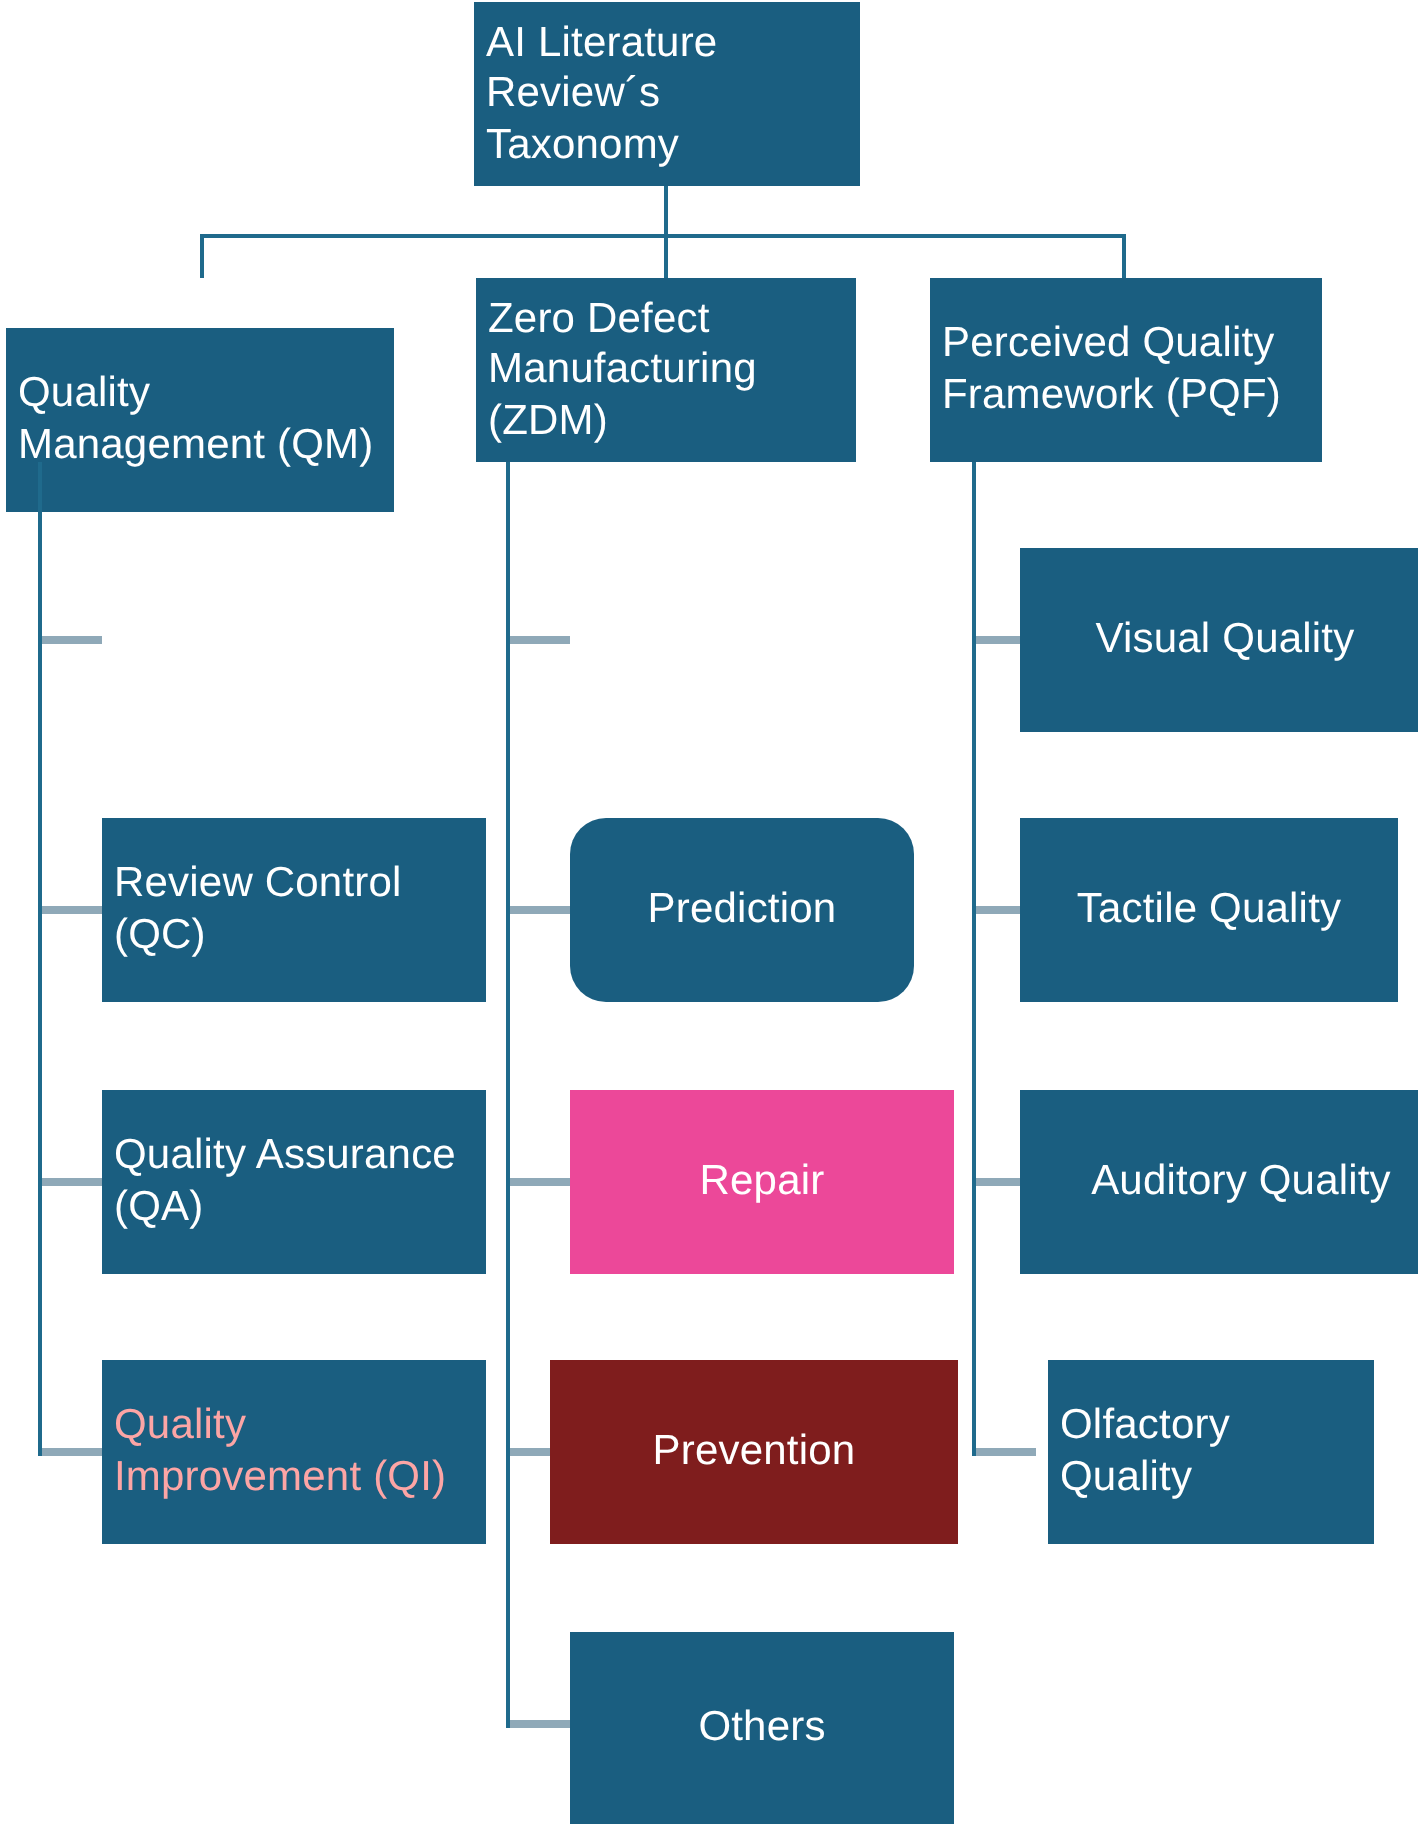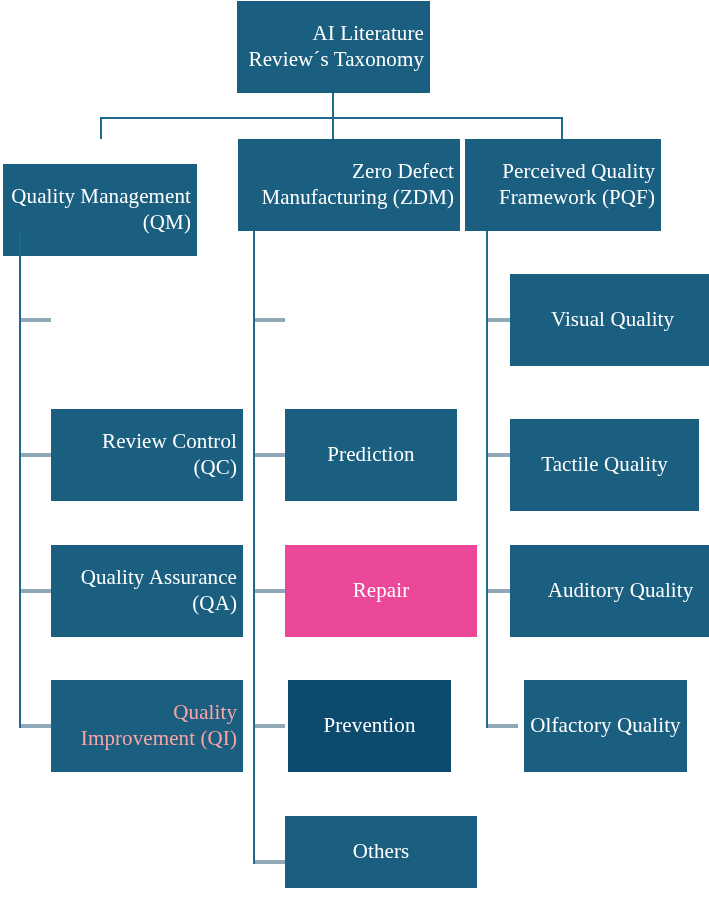--- a/index.html
+++ b/index.html
@@ -1,20 +1,20 @@
 <!DOCTYPE html>
 <html><head>
 <meta charset="utf-8">
 <style>
   html,body{margin:0;padding:0;background:#ffffff;}
   body{font-family:"Liberation Sans","DejaVu Sans",sans-serif;}
   #canvas{position:relative;width:709px;height:912px;background:#ffffff;overflow:hidden;}
   .node{position:absolute;background:#1a5e80;color:#ffffff;display:flex;align-items:center;
-        justify-content:center;text-align:right;line-height:1.22;box-sizing:border-box;
-        padding:2px 6px;font-weight:400;letter-spacing:.1px;font-family:Liberation Serif, serif;}
+        justify-content:center;text-align:left;line-height:1.22;box-sizing:border-box;
+        padding:2px 6px;font-weight:400;letter-spacing:.1px;}
   .lvl1{font-size:21px;}
   .lvl2{font-size:21px;}
   .lvl3{font-size:21px;}
   .conn{position:absolute;background:#1f6a8c;}
   .conn.v{width:2px;}
   .conn.h{height:2px;}
   .stub{position:absolute;height:4px;background:#8fa9b8;}
 </style>
 </head>
 <body>
@@ -25,21 +25,21 @@
 
   <div class="conn v" style="left: 332px; top: 93px; height: 25px; background: rgb(31, 106, 140);"></div>
 
   <div class="conn h" style="left: 100px; top: 117px; width: 463px; background: rgb(31, 106, 140);"></div>
 
   <div class="conn v" style="left: 100px; top: 117px; height: 22px; background: rgb(31, 106, 140);"></div>
   <div class="conn v" style="left: 332px; top: 117px; height: 22px; background: rgb(31, 106, 140);"></div>
   <div class="conn v" style="left: 561px; top: 117px; height: 22px; background: rgb(31, 106, 140);"></div>
 
   <div class="node lvl2" style="left: 3px; top: 139px; width: 194px; height: 92px; background: rgb(26, 94, 128); color: rgb(255, 255, 255); margin-top: 25px;">Quality Management (QM)</div>
-  <div class="node lvl2" style="left: 238px; top: 139px; width: 222px; height: 92px; background: rgb(26, 94, 128); color: rgb(255, 255, 255);">Zero Defect Manufacturing (ZDM)</div>
+  <div class="node lvl2" style="left: 238px; top: 139px; width: 190px; height: 92px; background: rgb(26, 94, 128); color: rgb(255, 255, 255);">Zero Defect Manufacturing (ZDM)</div>
   <div class="node lvl2" style="left: 465px; top: 139px; width: 196px; height: 92px; background: rgb(26, 94, 128); color: rgb(255, 255, 255);">Perceived Quality Framework (PQF)</div>
 
   <div class="conn v" style="left: 19px; top: 231px; height: 497px; background: rgb(31, 106, 140);"></div>
   <div class="conn h" style="left: 19px; top: 726px; width: 24px; background: rgb(31, 106, 140);"></div>
 
   <div class="stub" style="left: 21px; top: 318px; width: 30px; background: rgb(143, 169, 184);"></div>
   <div class="stub" style="left: 21px; top: 453px; width: 30px; background: rgb(143, 169, 184);"></div>
   <div class="stub" style="left: 21px; top: 589px; width: 30px; background: rgb(143, 169, 184);"></div>
   <div class="stub" style="left: 21px; top: 724px; width: 30px; background: rgb(143, 169, 184);"></div>
 
@@ -49,31 +49,31 @@
 
   <div class="conn v" style="left: 253px; top: 231px; height: 633px; background: rgb(31, 106, 140);"></div>
   <div class="conn h" style="left: 253px; top: 862px; width: 26px; background: rgb(31, 106, 140);"></div>
 
   <div class="stub" style="left: 255px; top: 318px; width: 30px; background: rgb(143, 169, 184);"></div>
   <div class="stub" style="left: 255px; top: 453px; width: 30px; background: rgb(143, 169, 184);"></div>
   <div class="stub" style="left: 255px; top: 589px; width: 30px; background: rgb(143, 169, 184);"></div>
   <div class="stub" style="left: 255px; top: 724px; width: 30px; background: rgb(143, 169, 184);"></div>
   <div class="stub" style="left: 255px; top: 860px; width: 30px; background: rgb(143, 169, 184);"></div>
 
-  <div class="node lvl3" style="left: 285px; top: 409px; width: 172px; height: 92px; background: rgb(26, 94, 128); color: rgb(255, 255, 255);">Prediction</div>
+  <div class="node lvl3" style="left: 285px; top: 409px; width: 172px; height: 92px; background: rgb(26, 94, 128); color: rgb(255, 255, 255); border-radius: 18px;">Prediction</div>
   <div class="node lvl3" style="left: 285px; top: 545px; width: 192px; height: 92px; background: #ec4899; color: rgb(255, 255, 255);">Repair</div>
-  <div class="node lvl3" style="left: 288px; top: 680px; width: 163px; height: 92px; background: #0c4a6e; color: rgb(255, 255, 255);">Prevention</div>
-  <div class="node lvl3" style="left: 285px; top: 816px; width: 192px; height: 72px; background: rgb(26, 94, 128); color: rgb(255, 255, 255);">Others</div>
+  <div class="node lvl3" style="left: 275px; top: 680px; width: 204px; height: 92px; background: #7f1d1d; color: rgb(255, 255, 255);">Prevention</div>
+  <div class="node lvl3" style="left: 285px; top: 816px; width: 192px; height: 96px; background: rgb(26, 94, 128); color: rgb(255, 255, 255);">Others</div>
 
   <div class="conn v" style="left: 486px; top: 231px; height: 497px; background: rgb(31, 106, 140);"></div>
   <div class="conn h" style="left: 486px; top: 726px; width: 24px; background: rgb(31, 106, 140);"></div>
 
   <div class="stub" style="left: 488px; top: 318px; width: 30px; background: rgb(143, 169, 184);"></div>
   <div class="stub" style="left: 488px; top: 453px; width: 30px; background: rgb(143, 169, 184);"></div>
   <div class="stub" style="left: 488px; top: 589px; width: 30px; background: rgb(143, 169, 184);"></div>
   <div class="stub" style="left: 488px; top: 724px; width: 30px; background: rgb(143, 169, 184);"></div>
 
   <div class="node lvl3" style="left: 510px; top: 274px; width: 205px; height: 92px; background: rgb(26, 94, 128); color: rgb(255, 255, 255);">Visual Quality</div>
-  <div class="node lvl3" style="left: 510px; top: 419px; width: 189px; height: 92px; background: rgb(26, 94, 128); color: rgb(255, 255, 255);">Tactile Quality</div>
+  <div class="node lvl3" style="left: 510px; top: 409px; width: 189px; height: 92px; background: rgb(26, 94, 128); color: rgb(255, 255, 255);">Tactile Quality</div>
   <div class="node lvl3" style="left: 510px; top: 545px; width: 221px; height: 92px; background: rgb(26, 94, 128); color: rgb(255, 255, 255);">Auditory Quality</div>
   <div class="node lvl3" style="left: 524px; top: 680px; width: 163px; height: 92px; background: rgb(26, 94, 128); color: rgb(255, 255, 255);">Olfactory Quality</div>
 
 </div>
 
 </body></html>

